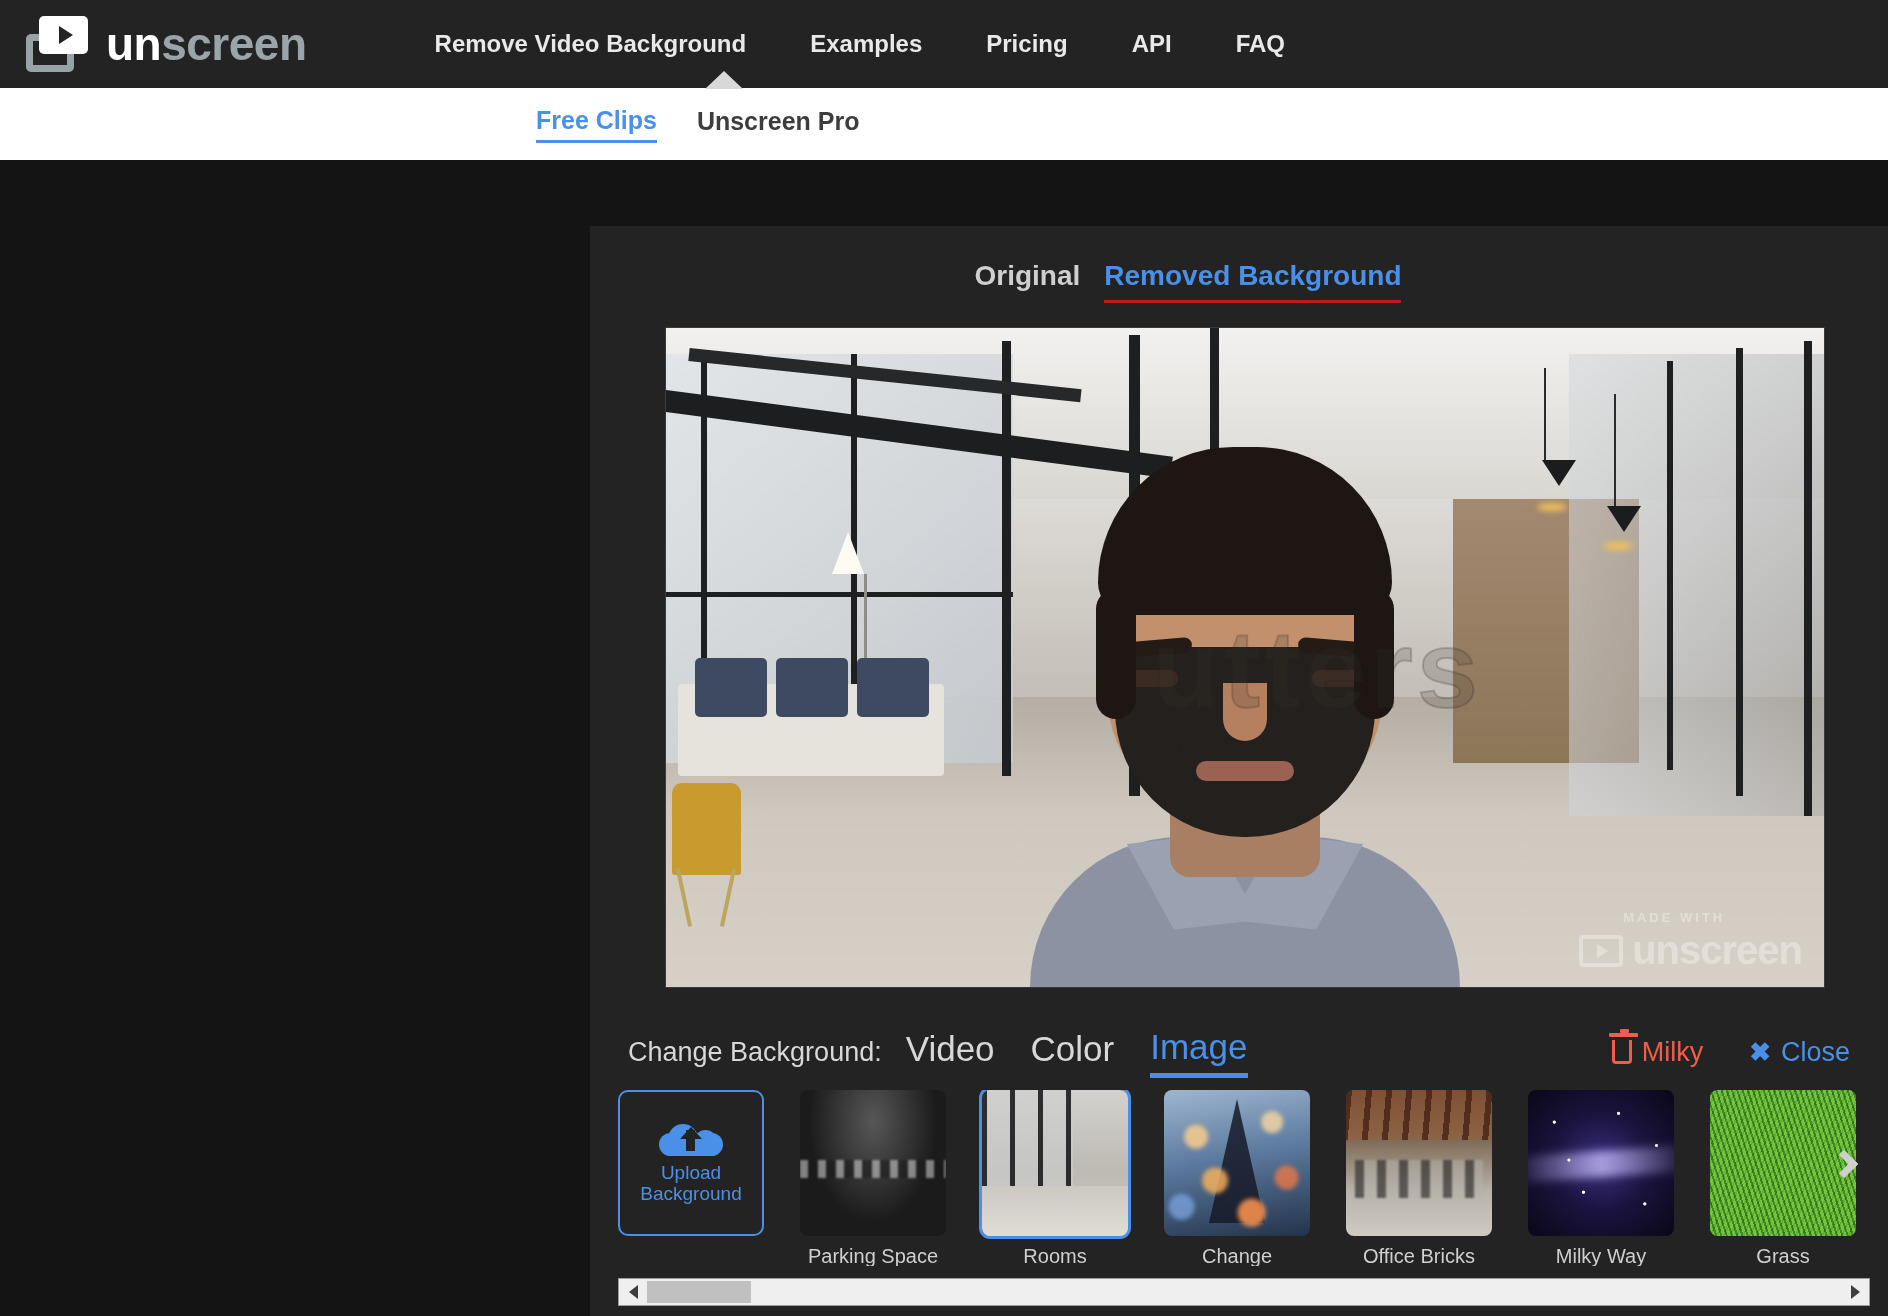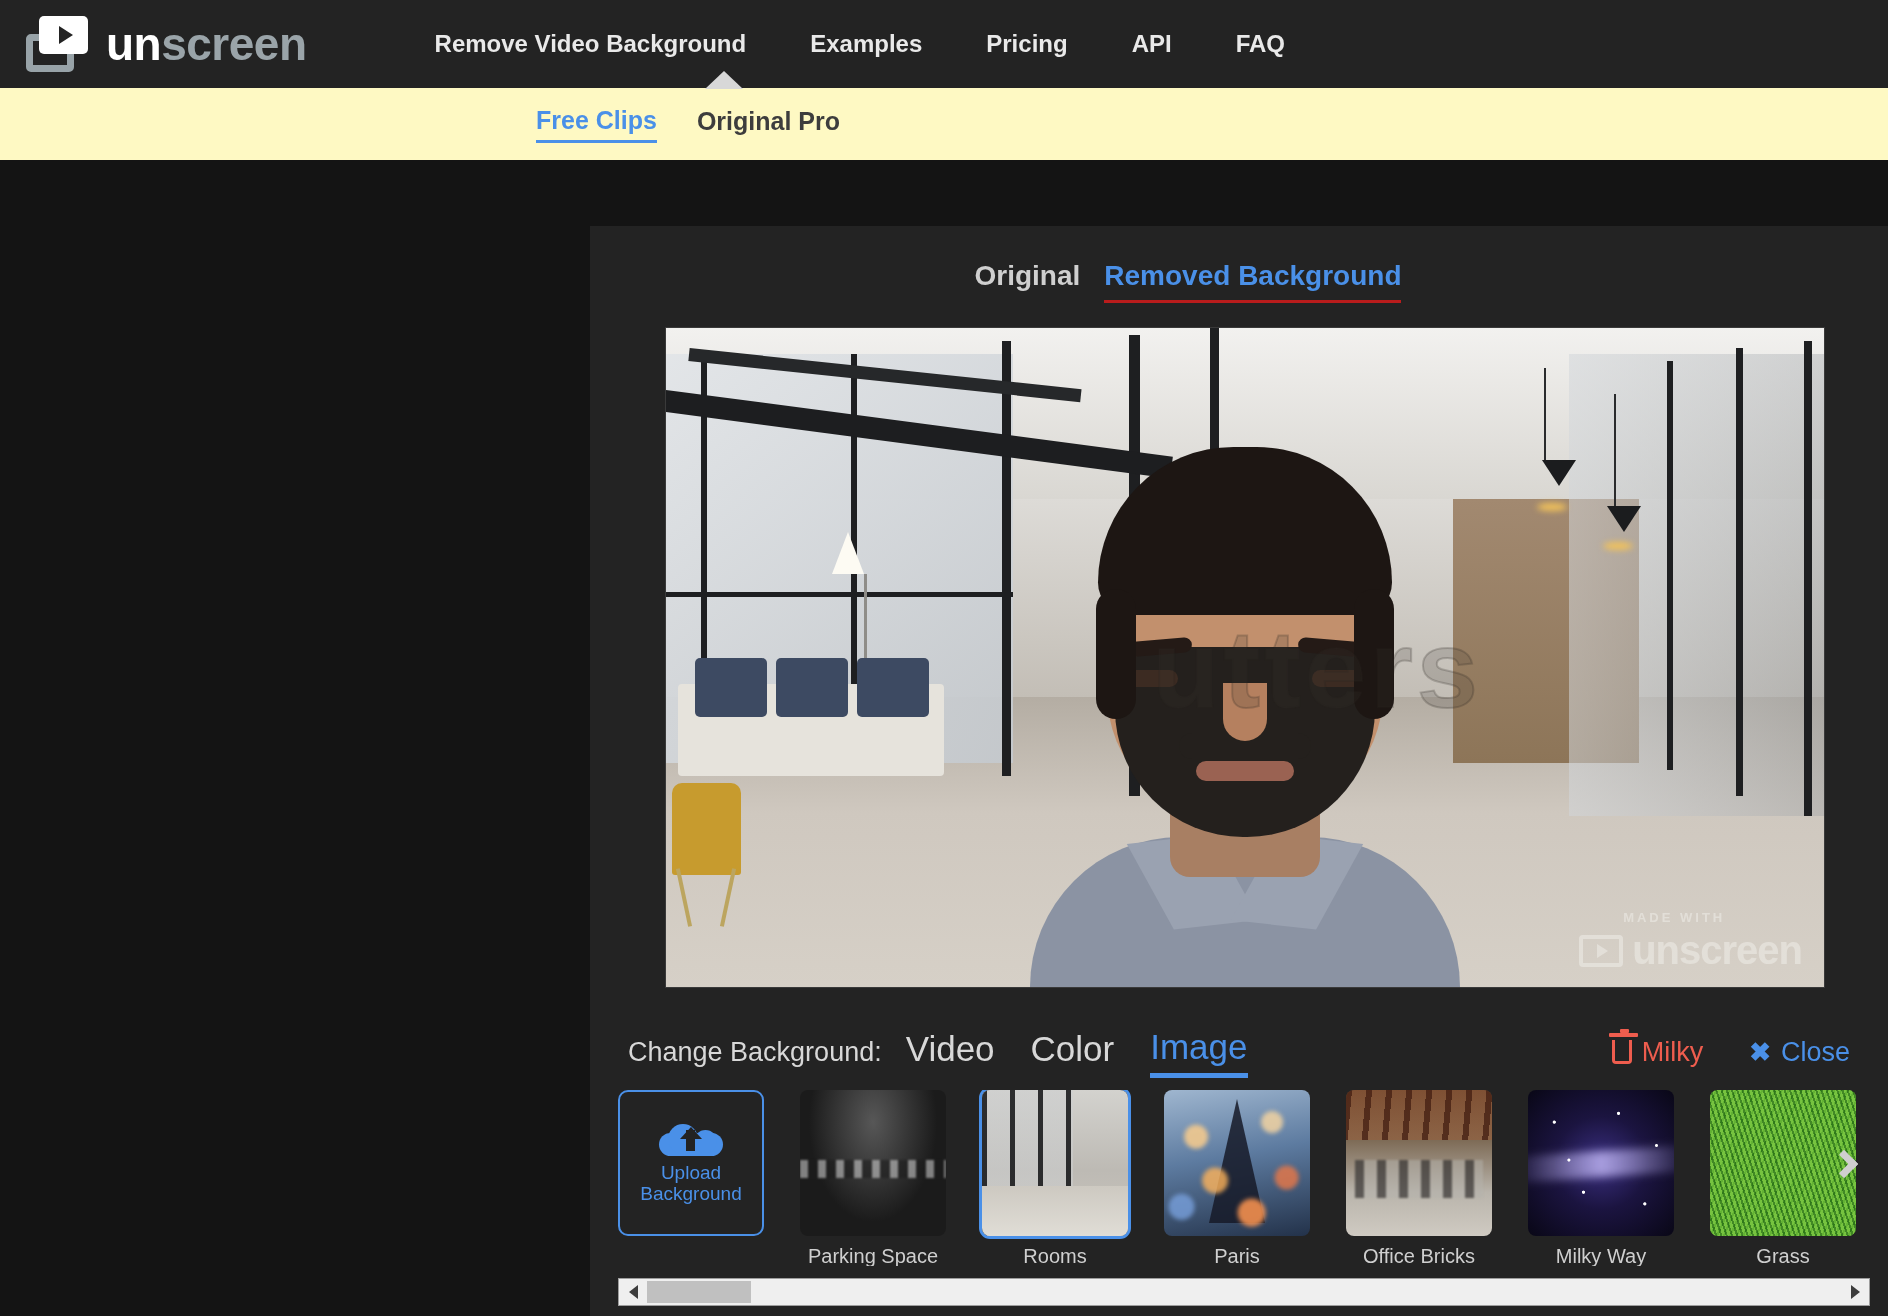--- a/index.html
+++ b/index.html
@@ -56,21 +56,21 @@
   }
   .nav-link {
     color: #e9e9e9; font-size: 24px; font-weight: 700;
     padding: 0 32px; cursor: pointer; white-space: nowrap;
   }
 
   
   .subnav {
     position: absolute; left: 0; top: 88px;
     width: 1888px; height: 72px;
-    background: #fef9c3;
+    background: #ffffff;
     display: flex; align-items: center;
   }
   .subnav-notch {
     position: absolute; left: 705px; top: -17px;
     width: 0; height: 0;
     border-left: 19px solid transparent;
     border-right: 19px solid transparent;
     border-bottom: 18px solid #d8d8d8;
   }
   .subnav-items { display: flex; align-items: center; margin-left: 536px; gap: 40px; }
@@ -491,21 +491,21 @@
     <div class="nav-link">Pricing</div>
     <div class="nav-link">API</div>
     <div class="nav-link">FAQ</div>
   </div>
 </div>
 
 <div class="subnav">
   <div class="subnav-notch"></div>
   <div class="subnav-items">
     <div class="subnav-item active">Free Clips</div>
-    <div class="subnav-item">Original Pro</div>
+    <div class="subnav-item">Unscreen Pro</div>
   </div>
 </div>
 
 <div class="stage">
   <div class="panel">
 
     <div class="view-tabs">
       <div class="view-tab">Original</div>
       <div class="view-tab active">Removed Background</div>
     </div>
@@ -615,21 +615,21 @@
         <div class="thumb-label">Parking Space</div>
       </div>
 
       <div class="thumb sel">
         <div class="thumb-img tn-rooms"></div>
         <div class="thumb-label">Rooms</div>
       </div>
 
       <div class="thumb">
         <div class="thumb-img tn-paris"></div>
-        <div class="thumb-label">Paris</div>
+        <div class="thumb-label">Change</div>
       </div>
 
       <div class="thumb">
         <div class="thumb-img tn-bricks"></div>
         <div class="thumb-label">Office Bricks</div>
       </div>
 
       <div class="thumb">
         <div class="thumb-img tn-milky"></div>
         <div class="thumb-label">Milky Way</div>

